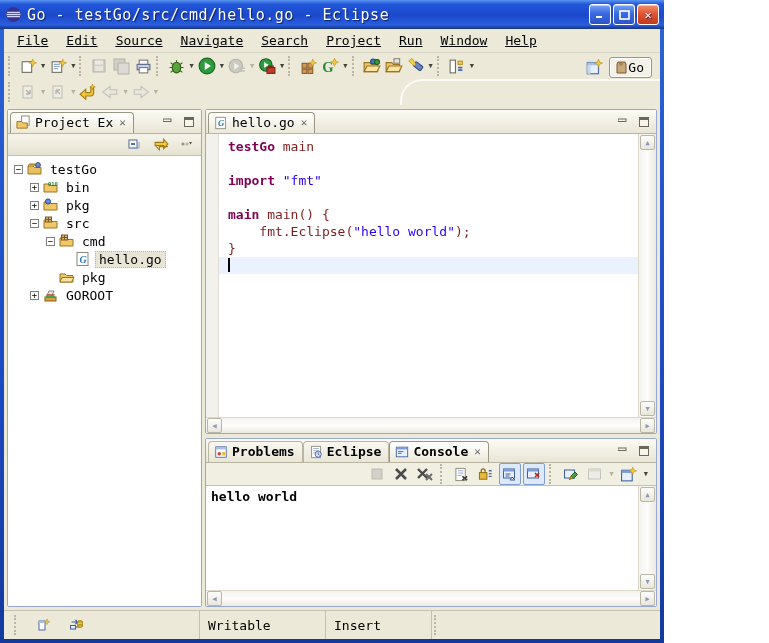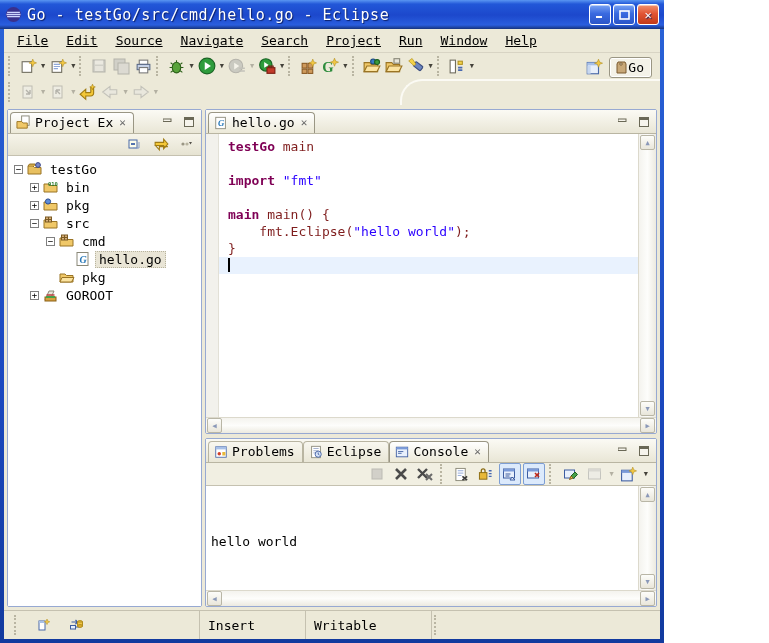--- a/index.html
+++ b/index.html
@@ -82,27 +82,27 @@
 
   
   .vscroll { flex:0 0 17px; background:linear-gradient(90deg,#f4f3ee,#fdfdfb,#eceae0); border-left:1px solid #dcd9cc;
     display:flex; flex-direction:column; justify-content:space-between; align-items:center; padding:1px; }
   .hscroll { flex:0 0 16px; background:linear-gradient(180deg,#f4f3ee,#fdfdfb,#eceae0); border-top:1px solid #dcd9cc;
     display:flex; justify-content:space-between; align-items:center; padding:0 1px; }
   .sbtn { width:15px; height:15px; background:linear-gradient(180deg,#fdfdfa,#e9e6da); border:1px solid #b9b6a6;
     border-radius:2px; color:#8a98b8; font-size:7px; display:flex; align-items:center; justify-content:center; }
 
   
-  .console { flex:1; }
+  .console { flex:1;font-weight:bold; }
   .cstatus { height:18px; padding:1px 4px; background:#F1EFE2; white-space:nowrap; overflow:hidden; }
   .ctoolbar { height:23px; display:flex; align-items:center; justify-content:flex-end; gap:2px; padding-right:6px;
     background:#F1EFE2; border-bottom:1px solid #c5c1b0; }
   .tgl { border:1px solid #7d9ed4; background:#dceafc; border-radius:2px; }
   .console-body { flex:1; display:flex; min-height:0; background:#fff; }
-  .cout { flex:1; padding:3px 5px; white-space:pre;margin-top:45px; }
+  .cout { flex:1; padding:3px 5px; white-space:pre; }
 
   
   .statusrow { flex:0 0 29px; display:flex; align-items:stretch; background:#ECE9D8; border-top:1px solid #c5c1b0; }
   .fastview { flex:0 0 196px; display:flex; align-items:center; gap:10px; padding-left:8px; border-right:1px solid #c5c1b0; }
   .scell { display:flex; align-items:center; padding-left:8px; border-right:1px solid #c5c1b0; }
   .scell.w1 { flex:0 0 126px; } .scell.w2 { flex:0 0 106px; }
   svg { display:block; }
 </style>
 </head>
 <body>
@@ -633,18 +633,18 @@
             <svg width="17" height="16" viewBox="0 0 16 16">
               <path d="M3 5h6M9 5 7 3M9 5 7 7" stroke="#3c5ca0" fill="none" stroke-width="1.2"></path>
               <path d="M11 10H5M5 10l2-2M5 10l2 2" stroke="#3c5ca0" fill="none" stroke-width="1.2"></path>
               <ellipse cx="11.5" cy="5" rx="2.5" ry="1.4" fill="#f2c744" stroke="#b08c1e"></ellipse>
               <rect x="9" y="5" width="5" height="4" fill="#f2c744" stroke="#b08c1e"></rect>
               <ellipse cx="11.5" cy="9" rx="2.5" ry="1.4" fill="#e0b030" stroke="#b08c1e"></ellipse>
               <rect x="2" y="8.5" width="5" height="3.5" fill="#e8f0fc" stroke="#3c5ca0"></rect>
             </svg>
           </span>
       </div>
+      <div class="scell w1">Writable</div>
       <div class="scell w2">Insert</div>
-      <div class="scell w1">Writable</div>
       <span class="grip" style="align-self:center"></span>
     </div>
   </div>
 </div>
 
 </body></html>

